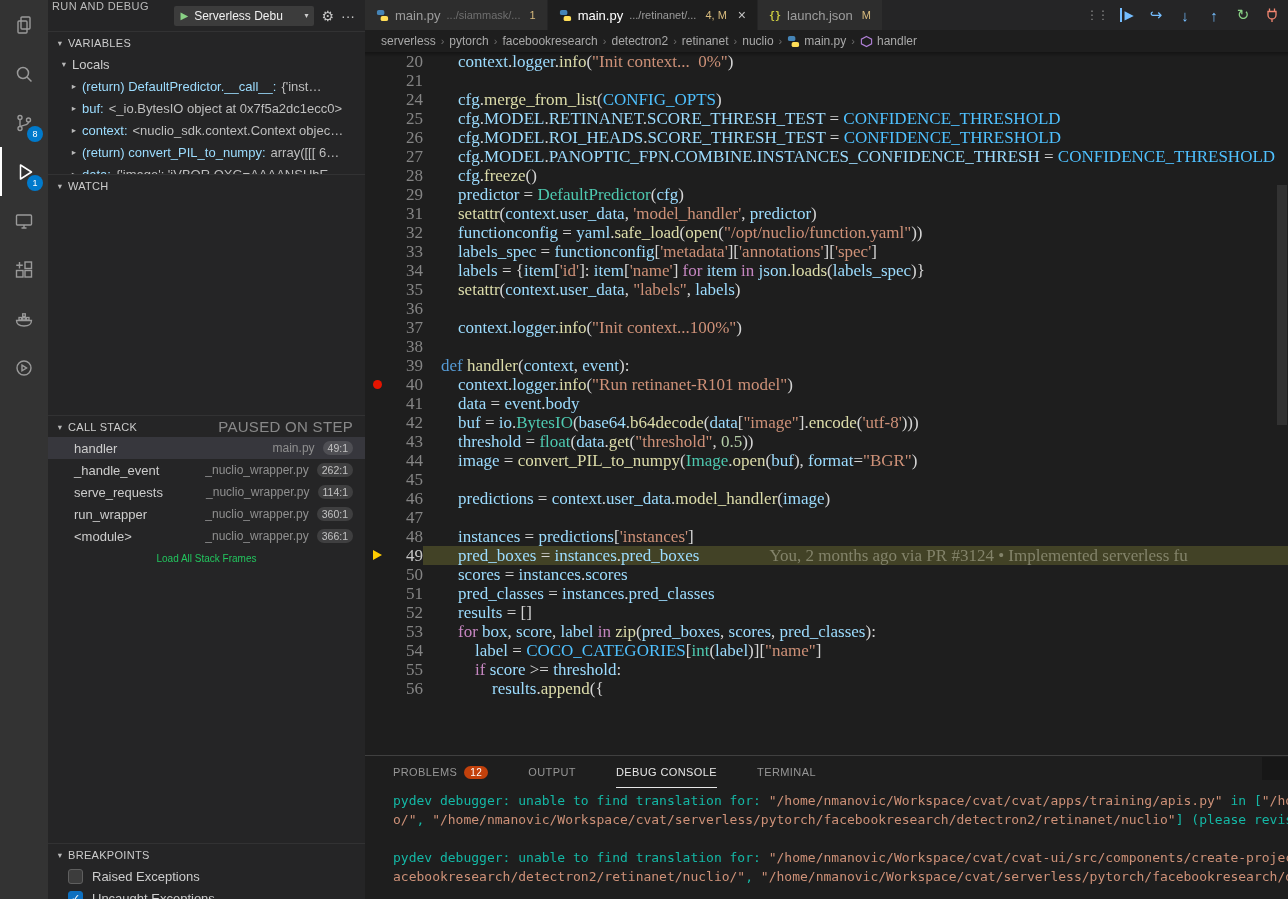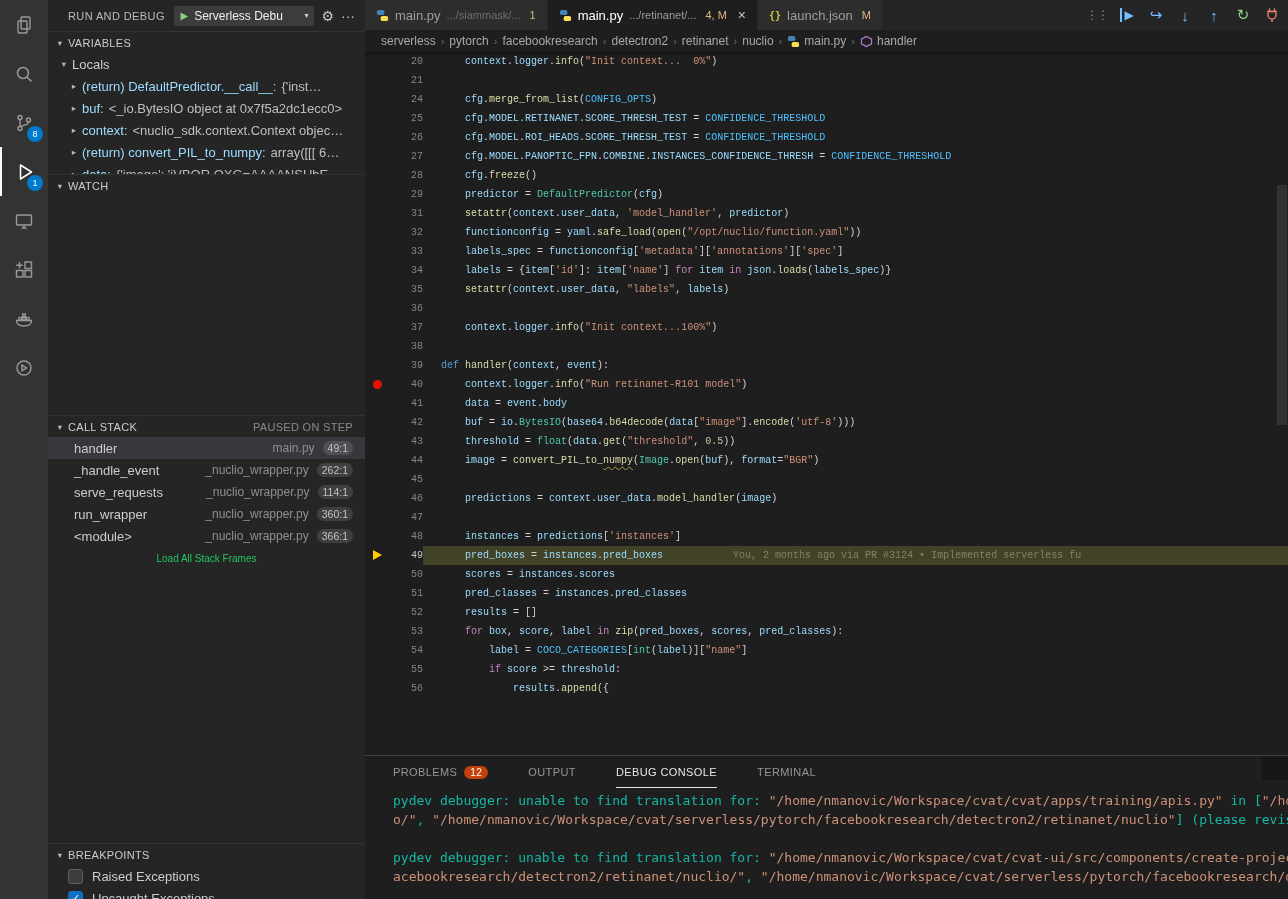--- a/index.html
+++ b/index.html
@@ -8,30 +8,30 @@
 #root{position:relative;width:1288px;height:899px;color:#cccccc;font-size:13px;overflow:hidden}
 
 
 #activitybar{position:absolute;left:0;top:0;width:48px;height:100%;background:#333333;z-index:6}
 .ab-item{position:relative;width:48px;height:49px;display:flex;align-items:center;justify-content:center;cursor:pointer}
 .ab-item.active{border-left:2px solid #ffffff}
 .ab-badge{position:absolute;right:5px;bottom:5px;min-width:16px;height:16px;border-radius:8px;color:#fff;font-size:9px;line-height:16px;text-align:center;padding:0 2px}
 
 
 #sidebar{position:absolute;left:48px;top:0;width:317px;height:100%;background:#252526;display:flex;flex-direction:column;z-index:5}
-.sb-title{flex:none;height:31px;display:flex;align-items:center;padding:0 10px 0 20px}
+.sb-title{flex:none;height:31px;display:flex;padding:0 10px 0 4px}
 .sb-title-label{font-size:11px;color:#bbbbbb;letter-spacing:.4px;white-space:nowrap}
 .sb-controls{display:flex;align-items:center;gap:7px;margin-left:auto}
 .cfg-select{display:flex;align-items:center;gap:6px;background:#3c3c3c;color:#f0f0f0;font-size:12px;height:20px;padding:0 6px;width:140px;cursor:pointer;white-space:nowrap;border-radius:2px}
 .start-icon{color:#89d185;font-size:10px}
 .cfg-chev{margin-left:auto;font-size:8px;color:#cccccc}
 .icon-btn{color:#c5c5c5;cursor:pointer;font-size:14px;line-height:14px}
 .sec-h{flex:none;height:22px;display:flex;align-items:center;padding:0 12px 0 4px;font-size:11px;color:#cccccc;letter-spacing:.3px;cursor:pointer;border-top:1px solid rgba(204,204,204,.08)}
 .tw{flex:none;width:16px;font-size:8.5px;text-align:center;color:#b8b8b8}
-.paused{margin-left:auto;font-size:11px;color:rgba(204,204,204,.6);letter-spacing:.3px}
+.paused{margin-left:auto;font-size:15px;color:rgba(204,204,204,.6);letter-spacing:.3px}
 .sec-body{flex:none;overflow:hidden;position:relative}
 #vars-body{height:121px}
 #watch-body{height:219px}
 #cs-body{height:134px}
 #bp-body{height:34px}
 .spacer{flex:1}
 .row{height:22px;display:flex;align-items:center;white-space:nowrap;cursor:pointer;padding-left:8px;overflow:hidden}
 .var-row{padding-left:18px}
 .var-name{color:#9cdcfe}
 .var-value{color:#bfbfbf;margin-left:5px}
@@ -55,21 +55,21 @@
 .t-deco{font-size:11px;color:#d7ba7d;margin-left:3px}
 .t-close{margin-left:5px;color:#c5c5c5;font-size:14px;line-height:14px}
 .json-glyph{color:#cbcb41;font-family:"DejaVu Sans Mono",monospace;font-size:10px;font-weight:bold}
 #dbg-toolbar{position:absolute;right:6px;top:3px;display:flex;align-items:center;gap:9px;height:24px;z-index:4}
 .dt-btn{min-width:20px;height:22px;display:flex;align-items:center;justify-content:center;font-size:15px;cursor:pointer}
 .dt-bar{border-left:2px solid currentColor;padding-left:2px;font-size:12px}
 #breadcrumbs{height:22px;display:flex;align-items:center;padding-left:16px;font-size:12px;color:#a9a9a9;background:#1e1e1e;white-space:nowrap}
 .bc-item{display:flex;align-items:center;gap:4px;cursor:pointer}
 .bc-sep{color:#6e6e6e;padding:0 5px;font-size:11px}
 
-#code{position:relative;height:703px;background:#1e1e1e;font-family:Liberation Mono, monospace;font-size:10px}
+#code{position:relative;height:703px;background:#1e1e1e;font-family:Liberation Serif, serif;font-size:17px}
 #code::before{content:"";position:absolute;left:0;top:0;right:0;height:5px;background:linear-gradient(rgba(0,0,0,.35),transparent);z-index:2;pointer-events:none}
 .cl{display:flex;height:19px;line-height:19px;white-space:pre}
 .glyph{flex:none;width:26px;position:relative;cursor:pointer}
 .bp-dot{position:absolute;left:8px;top:5px;width:9px;height:9px;border-radius:50%;background:#e51400}
 .exec-arrow{position:absolute;left:8px;top:4px;width:0;height:0;border-top:5px solid transparent;border-bottom:5px solid transparent;border-left:9px solid #ffcc00}
 .ln{flex:none;width:32px;text-align:right;color:#858585}
 .cl.current .ln{color:#c6c6c6}
 .ctext{flex:1;padding-left:18px;overflow:hidden}
 .cl.current .ctext{background:rgba(255,255,80,.16)}
 .tk-w{color:#d4d4d4}.tk-v{color:#9cdcfe}.tk-f{color:#dcdcaa}.tk-k{color:#569cd6}.tk-c{color:#c586c0}

